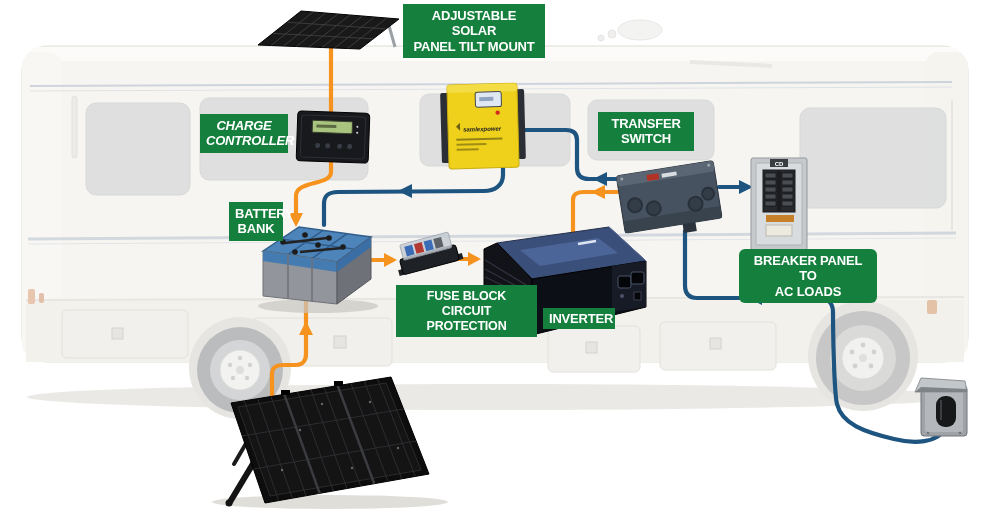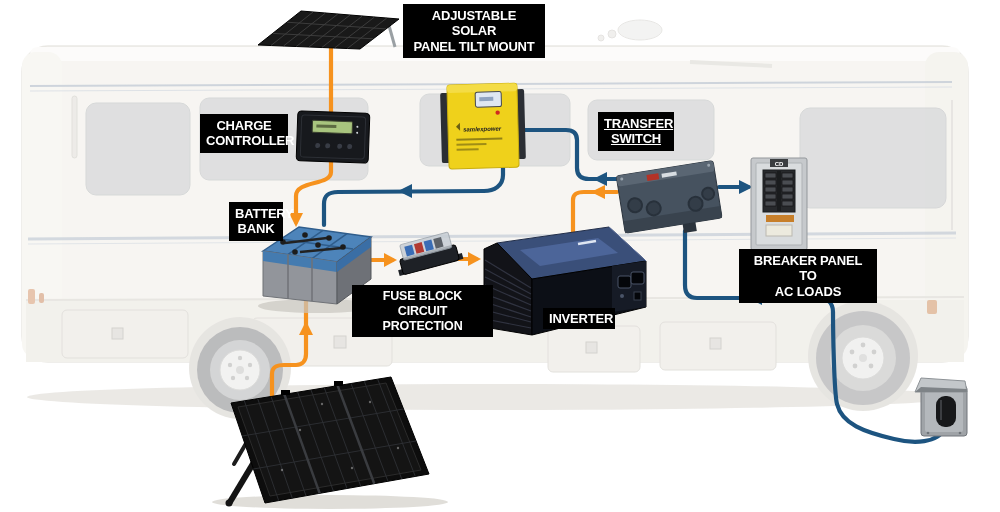--- a/index.html
+++ b/index.html
@@ -1,24 +1,24 @@
 <!DOCTYPE html>
 <html><head>
 <meta charset="utf-8">
 <style>
   html,body{margin:0;padding:0;background:#fff;}
   #stage{position:relative;width:1000px;height:512px;background:#ffffff;overflow:hidden;
          font-family:"Liberation Sans",sans-serif;}
   #stage svg{position:absolute;left:0;top:0;}
-  .lbl{position:absolute;background:#000000;color:#fff;
+  .lbl{position:absolute;background:#15803d;color:#fff;
        font:700 13px/1.18 "Liberation Sans",sans-serif;
        text-align:center;padding:4px 6px;white-space:pre-line;
        letter-spacing:-0.2px;box-sizing:border-box;}
   .lbl.single{padding:3px 6px;}
-  .lbl.small{font-size:12.5px;}
+  .lbl.small{font-size:12.5px;margin-left:44px;}
 </style>
 </head>
 <body>
 
 <div id="stage">
 
 <svg width="1000" height="512" viewBox="0 0 1000 512">
 
   <g opacity="0.6">
     <ellipse cx="495" cy="397" rx="468" ry="13" fill="#dedbd5"></ellipse>
@@ -304,25 +304,25 @@
     <polygon points="915,392 921,387 967,389 967,392" fill="#7e8387"></polygon>
     <rect x="936" y="396" width="20" height="31" rx="9" fill="#17181a"></rect>
     <line x1="941" y1="400" x2="941" y2="420" stroke="#3c3e42" stroke-width="2"></line>
     <circle cx="928" cy="433" r="1.3" fill="#6f7479"></circle>
         <circle cx="960" cy="433" r="1.3" fill="#6f7479"></circle>
   </g>
 </svg>
 
   <div class="lbl" style="left:403px;top:4px;width:142px;">ADJUSTABLE SOLAR
 PANEL TILT MOUNT</div>
-  <div class="lbl" style="left:200px;top:114px;width:88px;">CHARGE
+  <div class="lbl" style="left:200px;top:114px;width:88px;font-style:italic;">CHARGE
 CONTROLLER</div>
   <div class="lbl" style="left:229px;top:202px;width:54px;">BATTERY
 BANK</div>
-  <div class="lbl" style="left:598px;top:112px;width:76px;text-decoration:underline;">TRANSFER
+  <div class="lbl" style="left:598px;top:112px;width:96px;">TRANSFER
 SWITCH</div>
-  <div class="lbl" style="left:739px;top:249px;width:138px;">BREAKER PANEL TO
+  <div class="lbl" style="left:739px;top:249px;width:138px;border-radius:6px;">BREAKER PANEL TO
 AC LOADS</div>
   <div class="lbl small" style="left:352px;top:285px;width:141px;">FUSE BLOCK
 CIRCUIT PROTECTION</div>
   <div class="lbl single" style="left:496px;top:308px;width:72px;margin-left:47px;">INVERTER</div>
 
 </div>
 
 </body></html>

